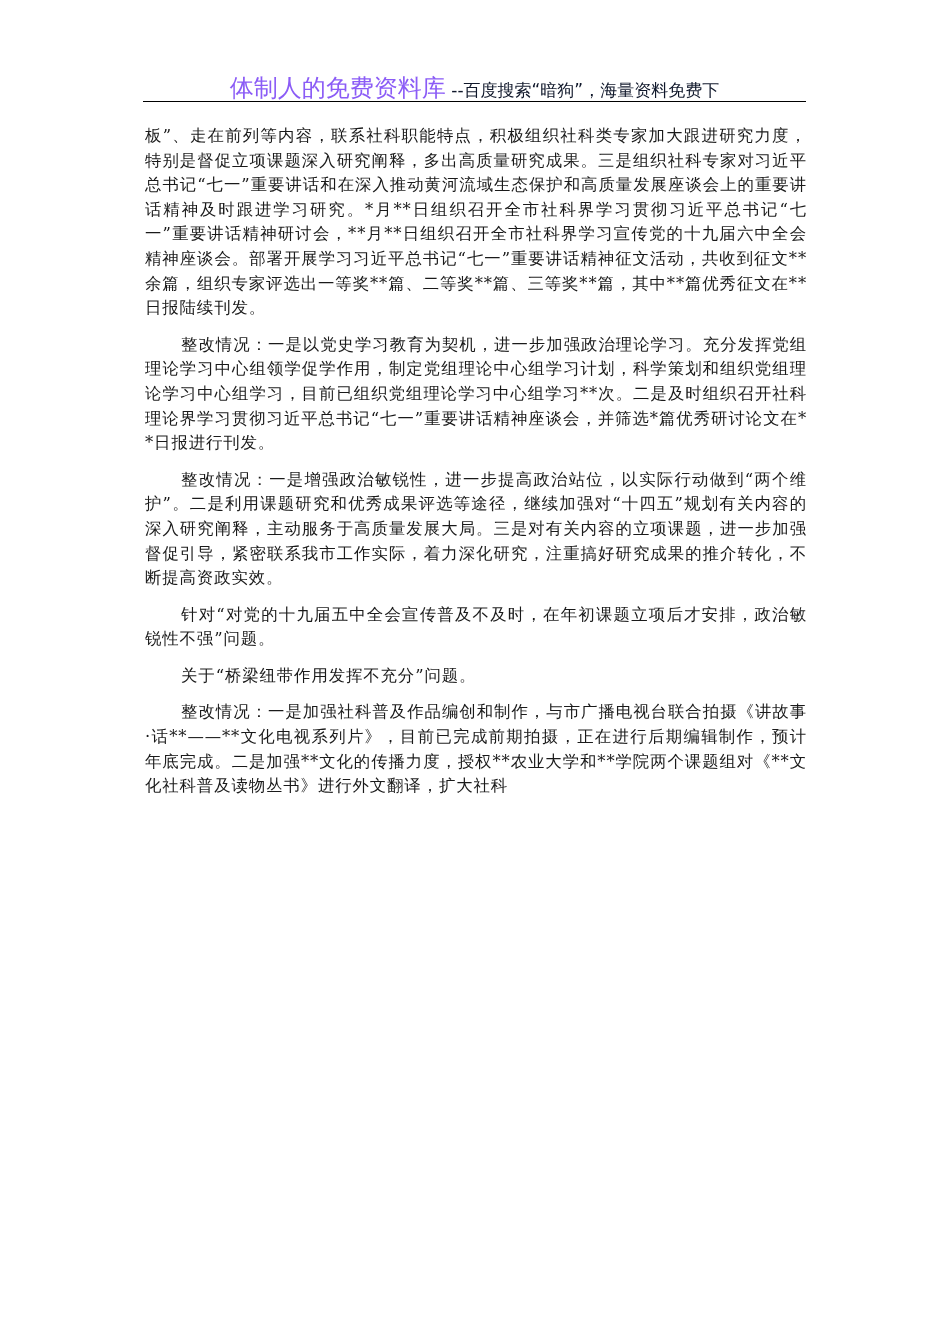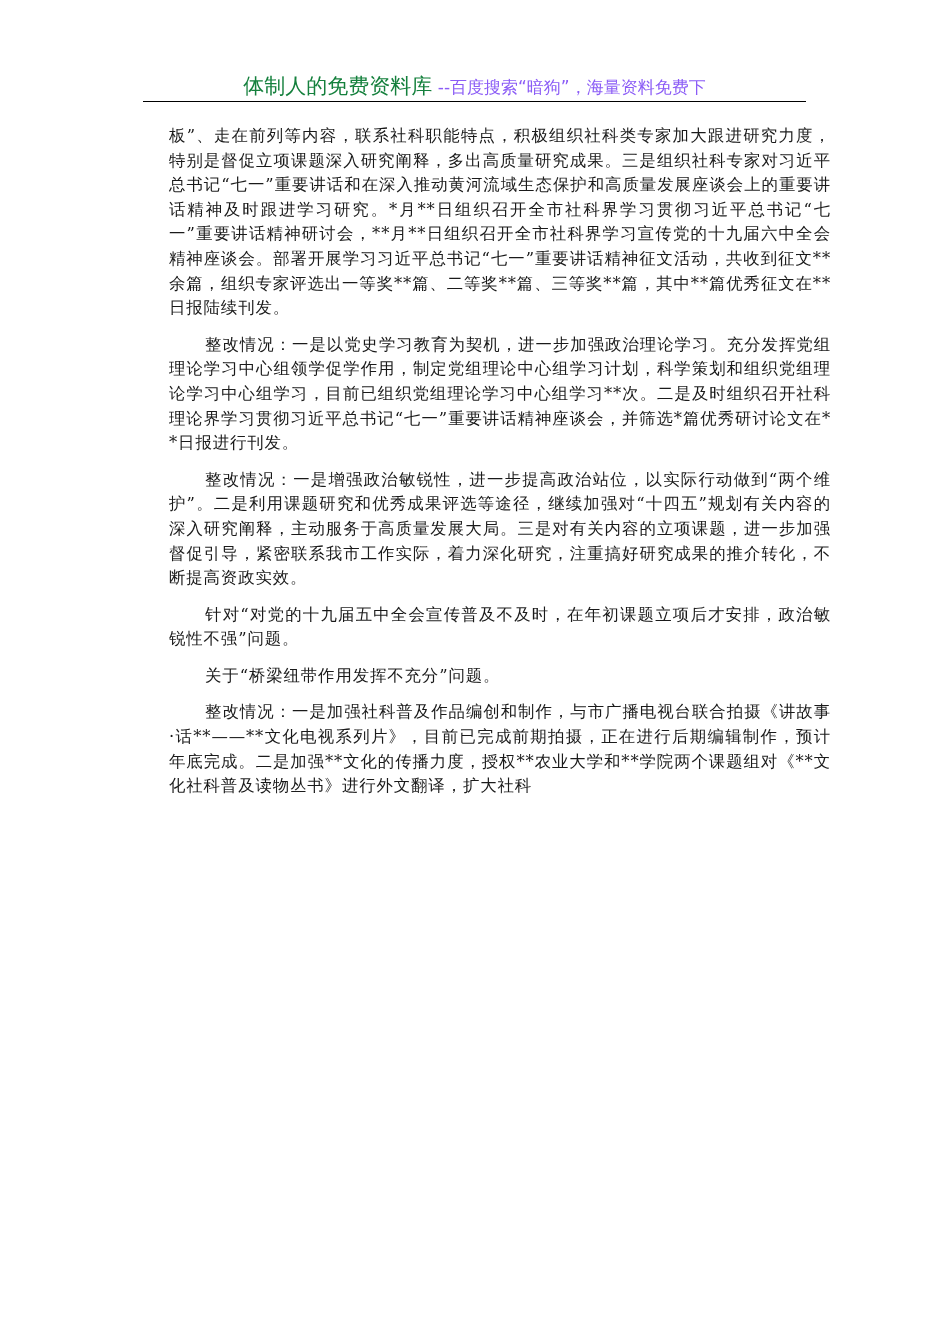--- a/index.html
+++ b/index.html
@@ -19,43 +19,42 @@
     position: absolute;
     left: 143px;
     top: 72px;
     width: 663px;
     height: 30px;
     text-align: center;
     white-space: nowrap;
     font-family: "DejaVu Sans", "Liberation Sans", sans-serif;
   }
   .header .brand {
-    color: #15803d;
-    font-size: 21px;
+    color: #8b5cf6;
+    font-size: 24px;
     letter-spacing: 0px;
     text-align: center;
   }
   .header .slogan {
-    color: #8b5cf6;
+    color: #0f172a;
     font-size: 17px;
   }
   .header-rule {
     position: absolute;
     left: 143px;
     top: 101px;
     width: 663px;
     height: 1px;
     background: #000000;
   }
   .content {
     position: absolute;
     left: 145px;
     top: 124px;
     width: 662px;
-    margin-left: 24px;
   }
   .para {
     margin: 0 0 12px 0;
     font-size: 16.4px;
     line-height: 24.6px;
     text-align: justify;
     text-justify: inter-character;
     letter-spacing: 0.9px;
     word-break: break-all;
   }

